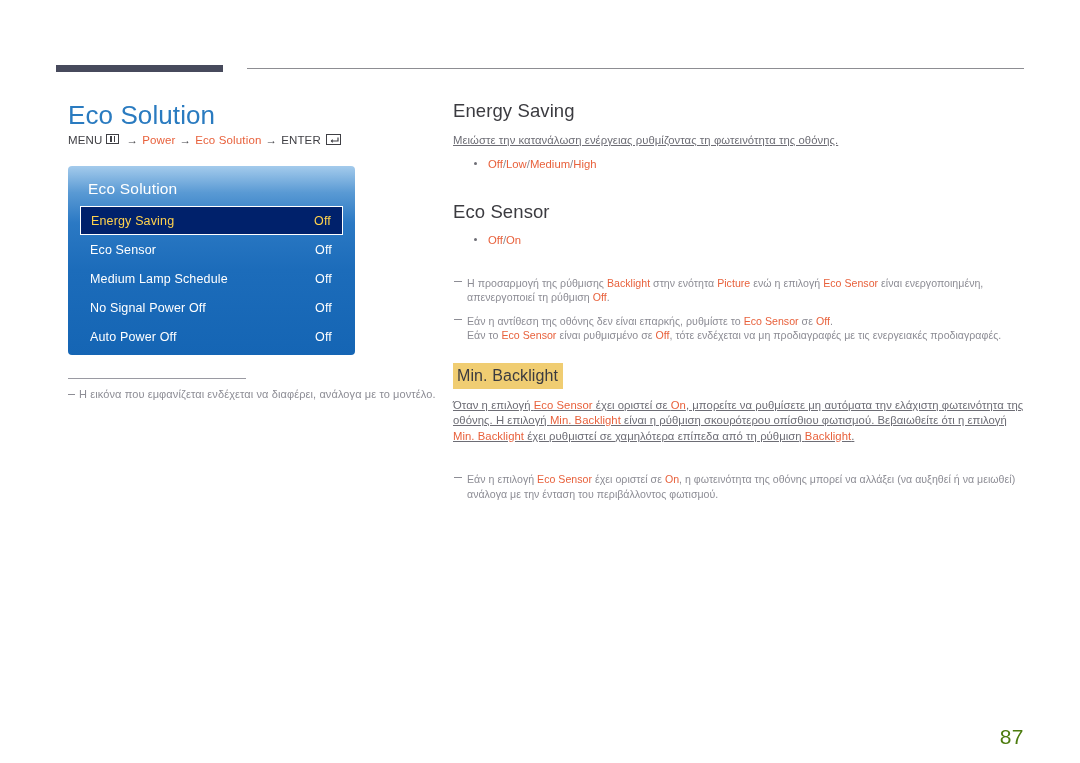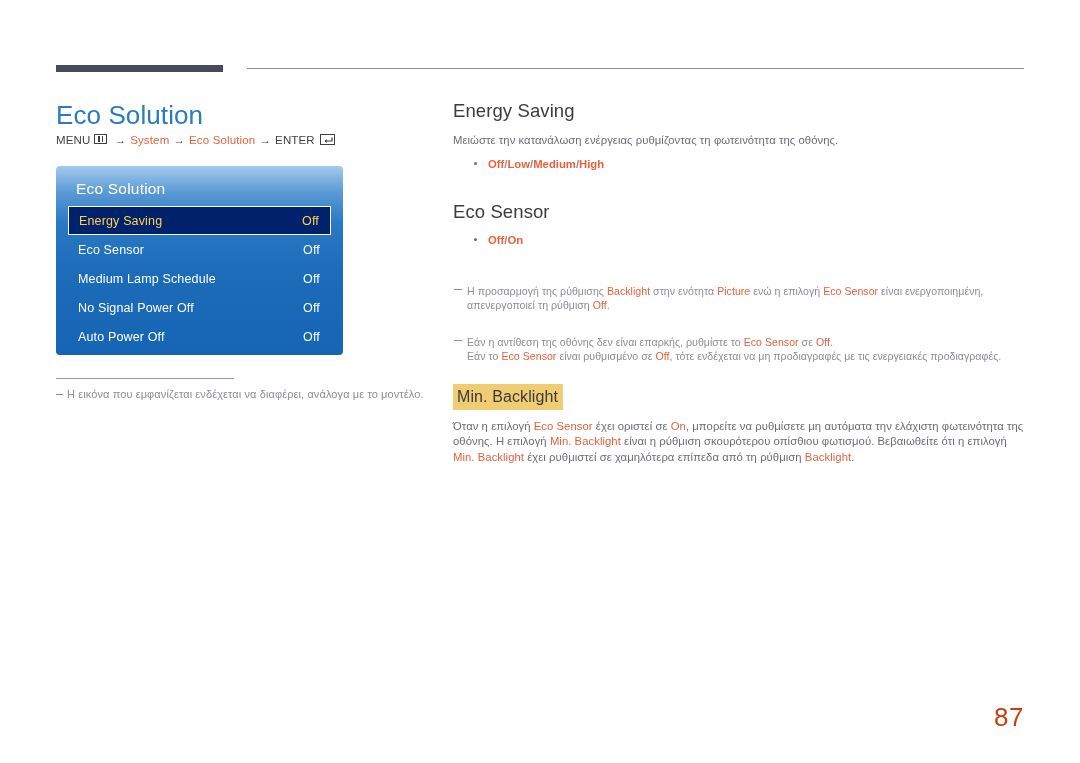--- a/index.html
+++ b/index.html
@@ -30,21 +30,21 @@
     left: 247px;
     top: 68px;
     width: 777px;
     height: 1px;
     background: #8d8d92;
   }
 
   
   .left-col {
     position: absolute;
-    left: 56px;
+    left: 68px;
     top: 98px;
     width: 360px;
   }
   .page-title {
     font-size: 26px;
     color: #2a7bc0;
     font-weight: normal;
     letter-spacing: .1px;
     margin: 0;
     line-height: 34px;
@@ -190,29 +190,29 @@
     font-size: 16px;
     line-height: 21px;
     padding: 2px 5px 3px 4px;
   }
   .body-p {
     font-size: 11.3px;
     color: #6d6d75;
     line-height: 15.5px;
     letter-spacing: .05px;
     margin: 9px 0 0 0;
+    text-decoration: underline;
   }
   .or { color: #e8613c; }
   .sl { color: #8b8b92; }
 
   ul.bul {
     list-style: none;
     margin: 7px 0 0 0;
     padding: 0;
-    font-weight: bold;
   }
   ul.bul li {
     font-size: 11.3px;
     line-height: 16px;
     color: #6d6d75;
     padding-left: 35px;
     position: relative;
   }
   ul.bul li::before {
     content: "";
@@ -224,64 +224,64 @@
     border-radius: 50%;
     background: #6d6d75;
   }
 
   .note {
     position: relative;
     font-size: 10.6px;
     line-height: 14.5px;
     color: #8d8d95;
     padding-left: 14px;
-    margin-top: 24px;
+    margin-top: 16px;
     letter-spacing: .02px;
   }
   .note::before {
     content: "";
     position: absolute;
     left: 1px;
     top: 5px;
     width: 8px;
     height: 1.2px;
     background: #8d8d95;
   }
   .note .or { color: #e8613c; }
-  .note.tight { margin-top: 22px; }
+  .note.tight { margin-top: 9px; }
 
   .gap-lg { height: 27px; }
   .gap-md { height: 20px; }
   .gap-sm { height: 12px; }
 
   
   .page-num {
     position: absolute;
     right: 56px;
-    bottom: 30px;
-    font-size: 26px;
-    color: #c2410c;
+    bottom: 14px;
+    font-size: 21px;
+    color: #4d7c0f;
     letter-spacing: .5px;
   }
 </style>
 </head>
 <body>
 
 <div class="hdr-rule-dark"></div>
 <div class="hdr-rule-light"></div>
 
 <div class="left-col">
 
   <h1 class="page-title">Eco Solution</h1>
 
   <div class="menu-path">
     <span>MENU</span>
     <span class="icon-menu"></span>
     <span class="arrow">→</span>
-    <span class="orange">System</span>
+    <span class="orange">Power</span>
     <span class="arrow">→</span>
     <span class="orange">Eco Solution</span>
     <span class="arrow">→</span>
     <span>ENTER</span>
     <span class="icon-enter">
       <svg width="13" height="10" viewBox="0 0 13 10" xmlns="http://www.w3.org/2000/svg">
         <path d="M10 1.5 V5 H3.4" fill="none" stroke="#3f3f44" stroke-width="1.2"></path>
         <path d="M4.7 3.1 L2.6 5 L4.7 6.9 Z" fill="#3f3f44"></path>
       </svg>
     </span>
@@ -350,16 +350,17 @@
   <div class="gap-md"></div>
 
   <div>
     <span class="sec-h hl">Min. Backlight</span>
   </div>
 
   <p class="body-p"><span>Όταν η επιλογή </span><span class="or">Eco Sensor</span><span> έχει οριστεί σε </span><span class="or">On</span><span>, μπορείτε να ρυθμίσετε μη αυτόματα την ελάχιστη φωτεινότητα της οθόνης. Η επιλογή </span><span class="or">Min. Backlight</span><span> είναι η ρύθμιση σκουρότερου οπίσθιου φωτισμού. Βεβαιωθείτε ότι η επιλογή </span><span class="or">Min. Backlight</span><span> έχει ρυθμιστεί σε χαμηλότερα επίπεδα από τη ρύθμιση </span><span class="or">Backlight</span><span>.</span></p>
 
   <div class="gap-sm"></div>
 
+  <div class="note"><span>Εάν η επιλογή </span><span class="or">Eco Sensor</span><span> έχει οριστεί σε </span><span class="or">On</span><span>, η φωτεινότητα της οθόνης μπορεί να αλλάξει (να αυξηθεί ή να μειωθεί) ανάλογα με την ένταση του περιβάλλοντος φωτισμού.</span></div>
 
 </div>
 
 <div class="page-num">87</div>
 
 </body></html>

